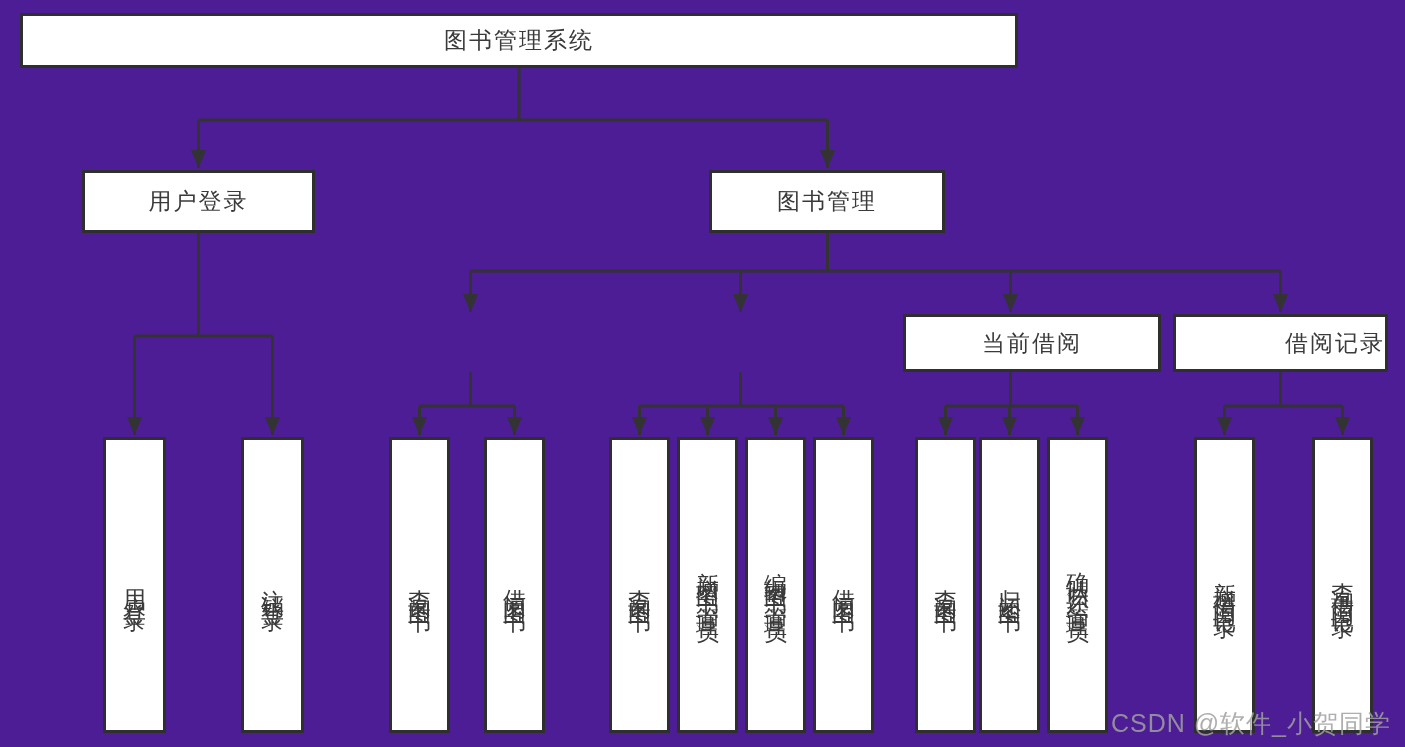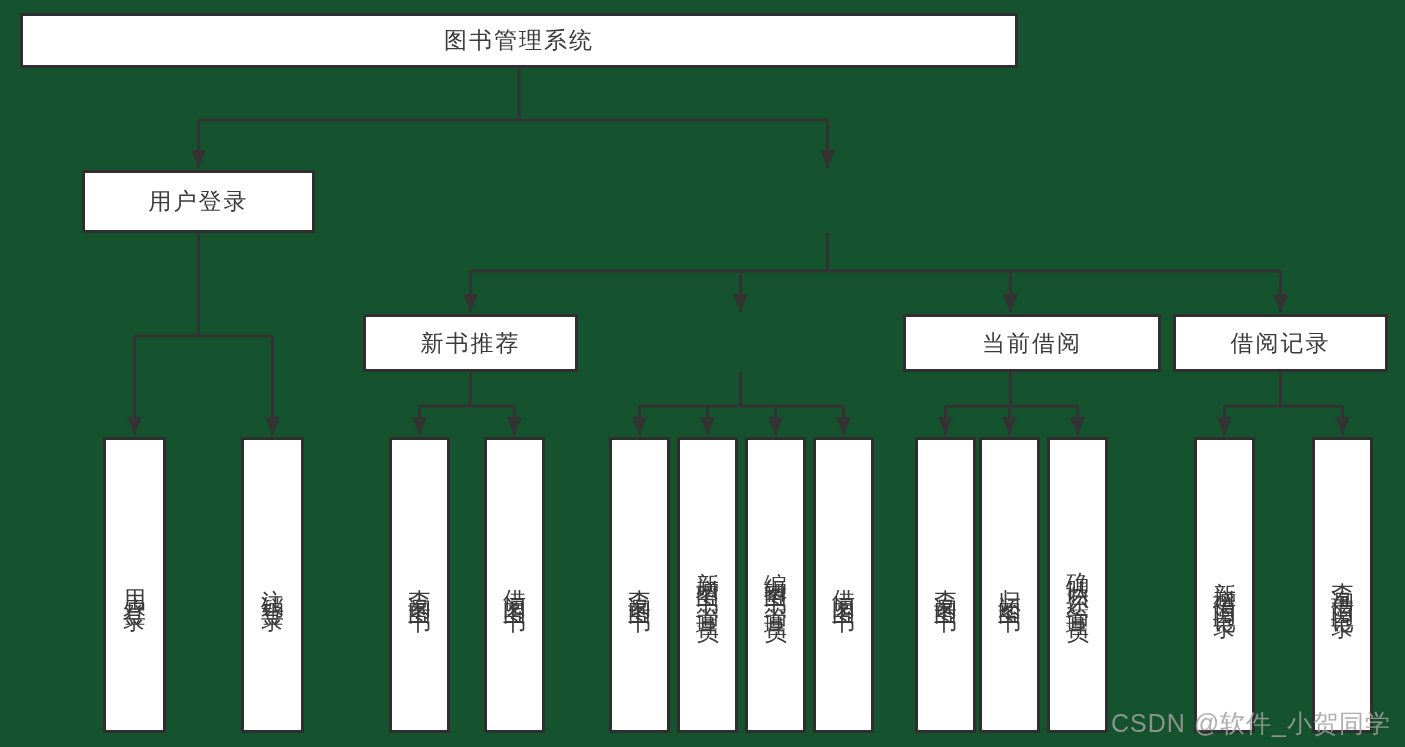--- a/index.html
+++ b/index.html
@@ -5,21 +5,21 @@
   html, body {
     margin: 0;
     padding: 0;
     background: #ffffff;
     font-family: "Liberation Sans", "DejaVu Sans", sans-serif;
   }
   .canvas {
     position: relative;
     width: 1405px;
     height: 747px;
-    background: #14532d;
+    background: #4c1d95;
     overflow: hidden;
   }
   svg.connectors {
     position: absolute;
     left: 0; top: 0;
     width: 1405px;
     height: 747px;
     z-index: 0;
   }
   .node {
@@ -107,28 +107,28 @@
     </g>
   </svg>
 
   <div class="node" style="left:20px; top:13px; width:998px; height:55px;">
     <span>图书管理系统</span>
   </div>
 
   <div class="node" style="left:82px; top:170px; width:233px; height:63px;">
     <span>用户登录</span>
   </div>
+  <div class="node" style="left:709px; top:170px; width:236px; height:63px;">
+    <span>图书管理</span>
+  </div>
 
-  <div class="node" style="left:363px; top:314px; width:215px; height:58px;">
-    <span>新书推荐</span>
-  </div>
   <div class="node" style="left:903px; top:314px; width:258px; height:58px;">
     <span>当前借阅</span>
   </div>
-  <div class="node" style="left:1173px; top:314px; width:215px; height:58px;">
+  <div class="node" style="left:1173px; top:314px; width:215px; height:58px;justify-content:flex-end;">
     <span>借阅记录</span>
   </div>
 
   <div class="node" style="left:103px; top:437px; width:63px; height:296px;">
     <span class="vtext">用户登录</span>
   </div>
   <div class="node" style="left:241px; top:437px; width:63px; height:296px;">
     <span class="vtext">注销登录</span>
   </div>
 

